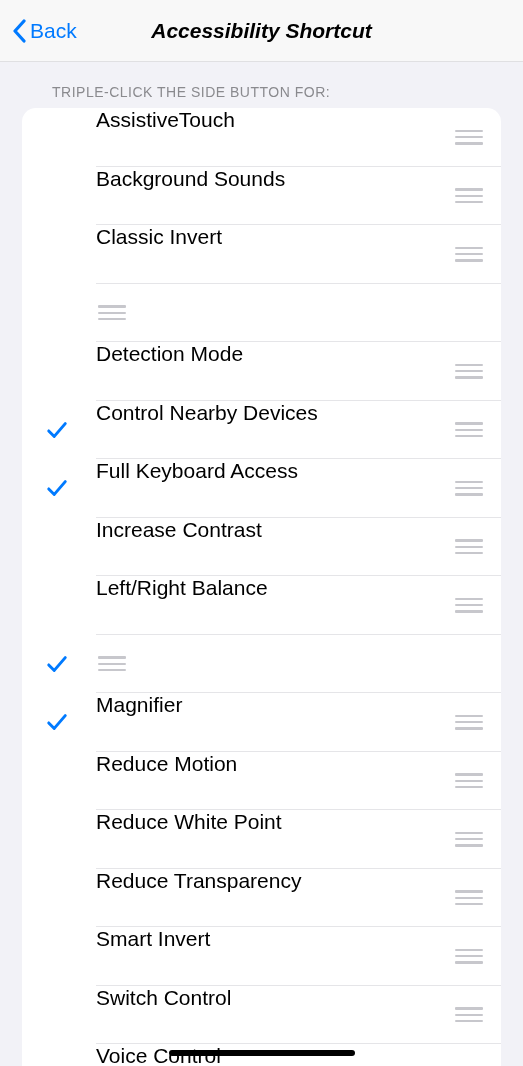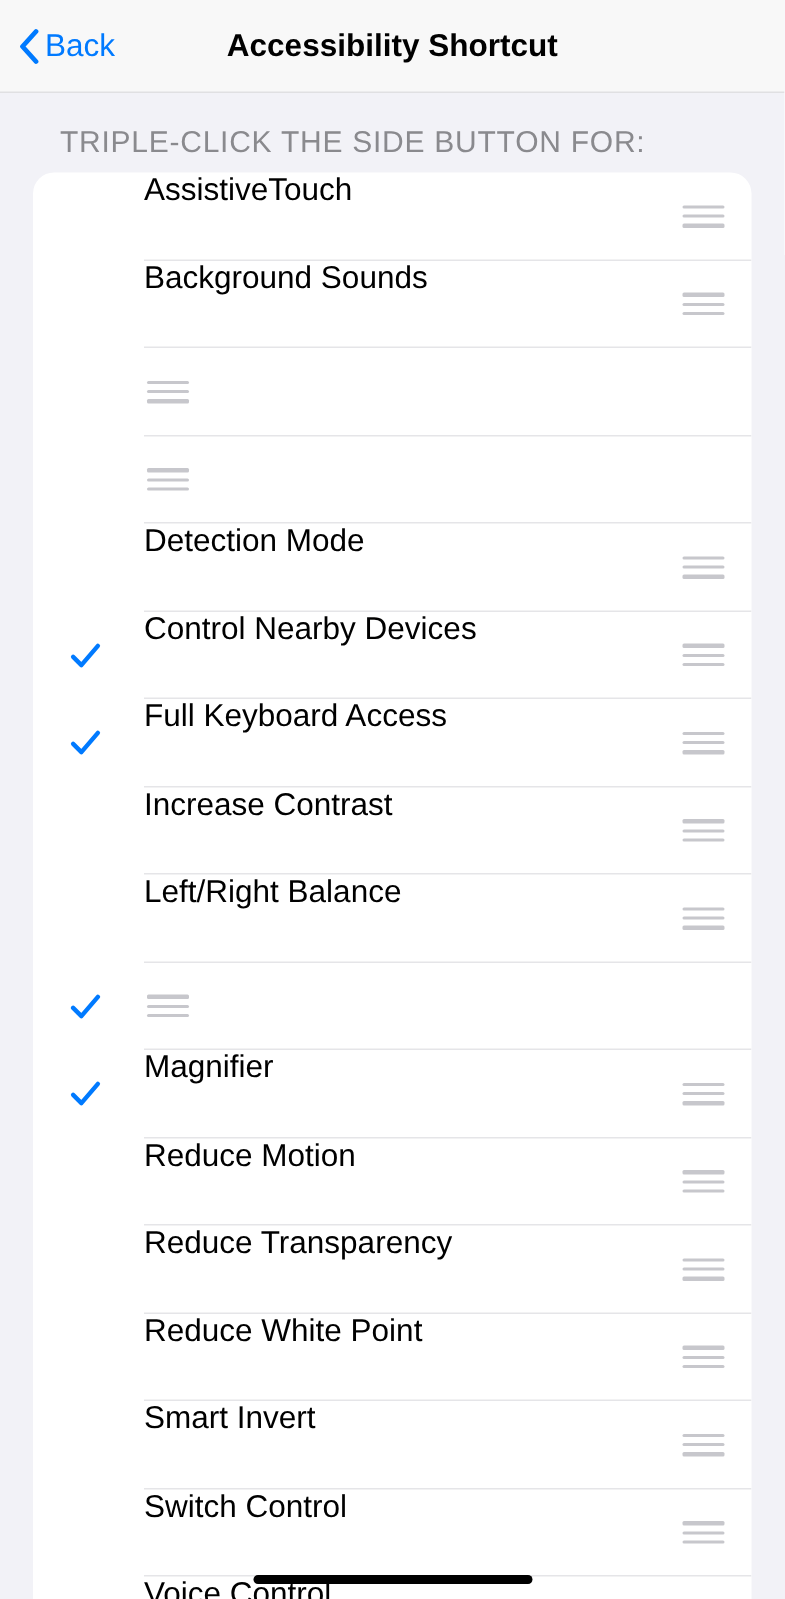--- a/index.html
+++ b/index.html
@@ -39,26 +39,28 @@
     }
     .nav-title {
       position: absolute;
       left: 0;
       right: 0;
       text-align: center;
       font-size: 21px;
       font-weight: 600;
       color: #000;
       pointer-events: none;
+      font-style: italic;
     }
     .section-header {
       padding: 22px 40px 8px 40px;
-      font-size: 20px;
+      font-size: 14px;
       color: #8a8a8e;
       letter-spacing: 0.5px;
+      margin-left: 12px;
     }
     .list-container {
       margin: 0 22px;
       background: #fff;
       border-radius: 14px;
       overflow: hidden;
     }
     .list-row {
       display: flex;
       height: 58.5px;
@@ -149,20 +151,21 @@
       <div class="check-slot"></div>
       <div class="row-label">Background Sounds</div>
       <div class="drag-handle">
         <div class="drag-line"></div>
         <div class="drag-line"></div>
         <div class="drag-line"></div>
       </div>
     </div>
     <div class="list-row">
       <div class="check-slot"></div>
+      <div class="row-label">Classic Invert</div>
       <div class="drag-handle">
         <div class="drag-line"></div>
         <div class="drag-line"></div>
         <div class="drag-line"></div>
       </div>
     </div>
     <div class="list-row">
       <div class="check-slot"></div>
       <div class="drag-handle">
         <div class="drag-line"></div>
@@ -252,38 +255,38 @@
       <div class="check-slot"></div>
       <div class="row-label">Reduce Motion</div>
       <div class="drag-handle">
         <div class="drag-line"></div>
         <div class="drag-line"></div>
         <div class="drag-line"></div>
       </div>
     </div>
     <div class="list-row">
       <div class="check-slot"></div>
+      <div class="row-label">Reduce White Point</div>
+      <div class="drag-handle">
+        <div class="drag-line"></div>
+        <div class="drag-line"></div>
+        <div class="drag-line"></div>
+      </div>
+    </div>
+    <div class="list-row">
+      <div class="check-slot"></div>
       <div class="row-label">Reduce Transparency</div>
       <div class="drag-handle">
         <div class="drag-line"></div>
         <div class="drag-line"></div>
         <div class="drag-line"></div>
       </div>
     </div>
     <div class="list-row">
       <div class="check-slot"></div>
-      <div class="row-label">Reduce White Point</div>
-      <div class="drag-handle">
-        <div class="drag-line"></div>
-        <div class="drag-line"></div>
-        <div class="drag-line"></div>
-      </div>
-    </div>
-    <div class="list-row">
-      <div class="check-slot"></div>
       <div class="row-label">Smart Invert</div>
       <div class="drag-handle">
         <div class="drag-line"></div>
         <div class="drag-line"></div>
         <div class="drag-line"></div>
       </div>
     </div>
     <div class="list-row">
       <div class="check-slot"></div>
       <div class="row-label">Switch Control</div>

